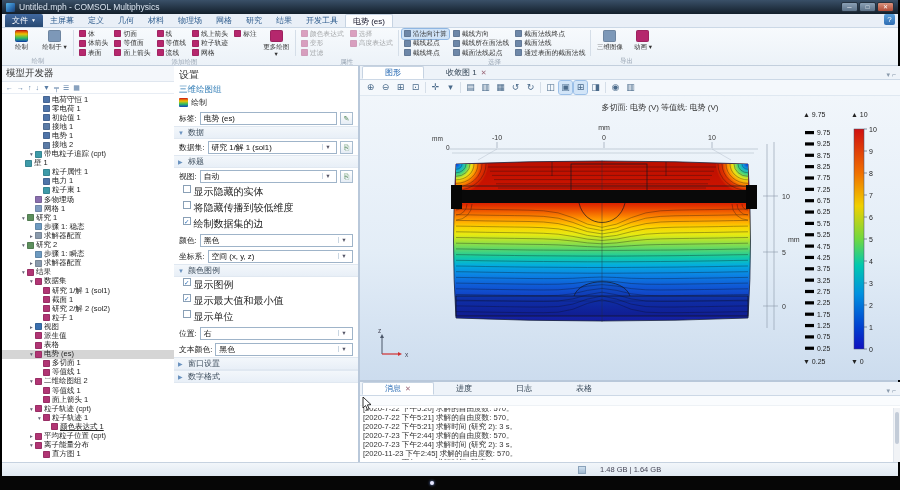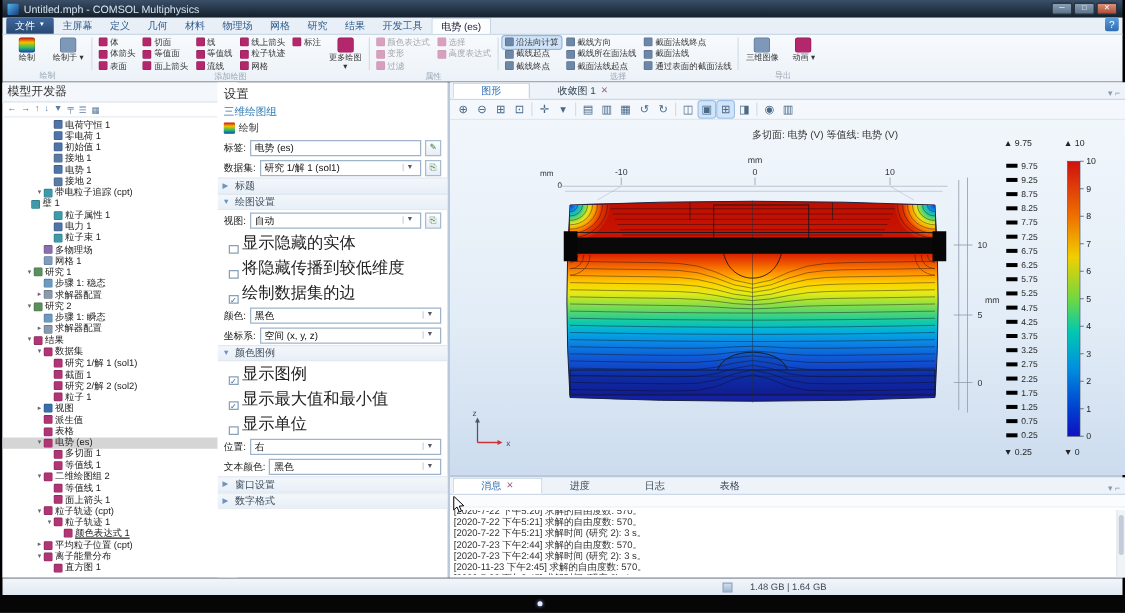--- a/index.html
+++ b/index.html
@@ -78,21 +78,21 @@
   .ffield{flex:1;height:13px;border:1px solid #9fb4c9;background:#fff;display:flex;
     align-items:center;padding:0 3px;font-size:7.8px;color:#111;overflow:hidden;white-space:nowrap;}
   .fdrop{border-left:1px solid #c9d6e2;width:11px;text-align:center;color:#556;font-size:5.5px;
     margin-left:auto;flex:0 0 auto;}
   .sbtn{width:13px;height:13px;border:1px solid #a8bccf;background:linear-gradient(#fff,#e6edf5);
     font-size:7px;color:#3f7a46;text-align:center;line-height:11px;flex:0 0 auto;}
   .sechdr{height:13px;background:linear-gradient(#f3f7fb,#e8eff7);border-top:1px solid #e0e8f1;
     border-bottom:1px solid #e0e8f1;display:flex;align-items:center;gap:4px;padding:0 4px;
     font-size:8px;color:#3c4c5c;}
   .sechdr .tri{color:#6b93c0;font-size:6px;width:6px;}
-  .chkrow{display:flex;align-items:flex-end;gap:3px;padding:1px 5px 1px 9px;font-size:13px;color:#222;}
+  .chkrow{display:flex;align-items:flex-start;gap:3px;padding:1px 5px 1px 9px;font-size:10px;color:#222;}
   .chk{width:7.5px;height:7.5px;border:1px solid #8aa0b6;background:#fff;font-size:6.5px;
     line-height:7px;text-align:center;color:#2a6cb5;flex:0 0 auto;}
   .chk.on::before{content:"✓";}
 
   
   .gfx-panel{left:358px;top:0;width:540px;height:314px;background:#fff;position:absolute;}
   .gtabs{height:14px;background:#eef3f9;border-bottom:1px solid #ccd8e6;display:flex;
     align-items:flex-end;padding-left:2px;}
   .gtab{font-size:8px;padding:0 22px;height:13px;line-height:13px;color:#345;display:flex;gap:4px;align-items:center;}
   .gtab.active{background:#fff;border:1px solid #c6d3e2;border-bottom:1px solid #fff;
@@ -580,38 +580,38 @@
         </div>
       </div>
       <div class="frow">
         <span class="flabel">标签:</span>
         <div class="ffield">
             <span>电势 (es)</span>
           </div>
         <div class="sbtn">✎</div>
       </div>
 
+      <div class="sechdr">
+        <span class="tri">▼</span>
+        <span>数据</span>
+        </div>
       <div class="frow">
         <span class="flabel">数据集:</span>
         <div class="ffield">
           <span>研究 1/解 1 (sol1)</span>
             <span class="fdrop">▼</span>
         </div>
         <div class="sbtn">⎘</div>
       </div>
 
       <div class="sechdr">
         <span class="tri">▶</span>
         <span>标题</span>
         </div>
 
-      <div class="sechdr">
-        <span class="tri">▼</span>
-        <span>绘图设置</span>
-        </div>
       <div class="frow">
         <span class="flabel">视图:</span>
         <div class="ffield">
           <span>自动</span>
             <span class="fdrop">▼</span>
         </div>
         <div class="sbtn">⎘</div>
       </div>
       <div class="chkrow">
         <span class="chk"></span>

